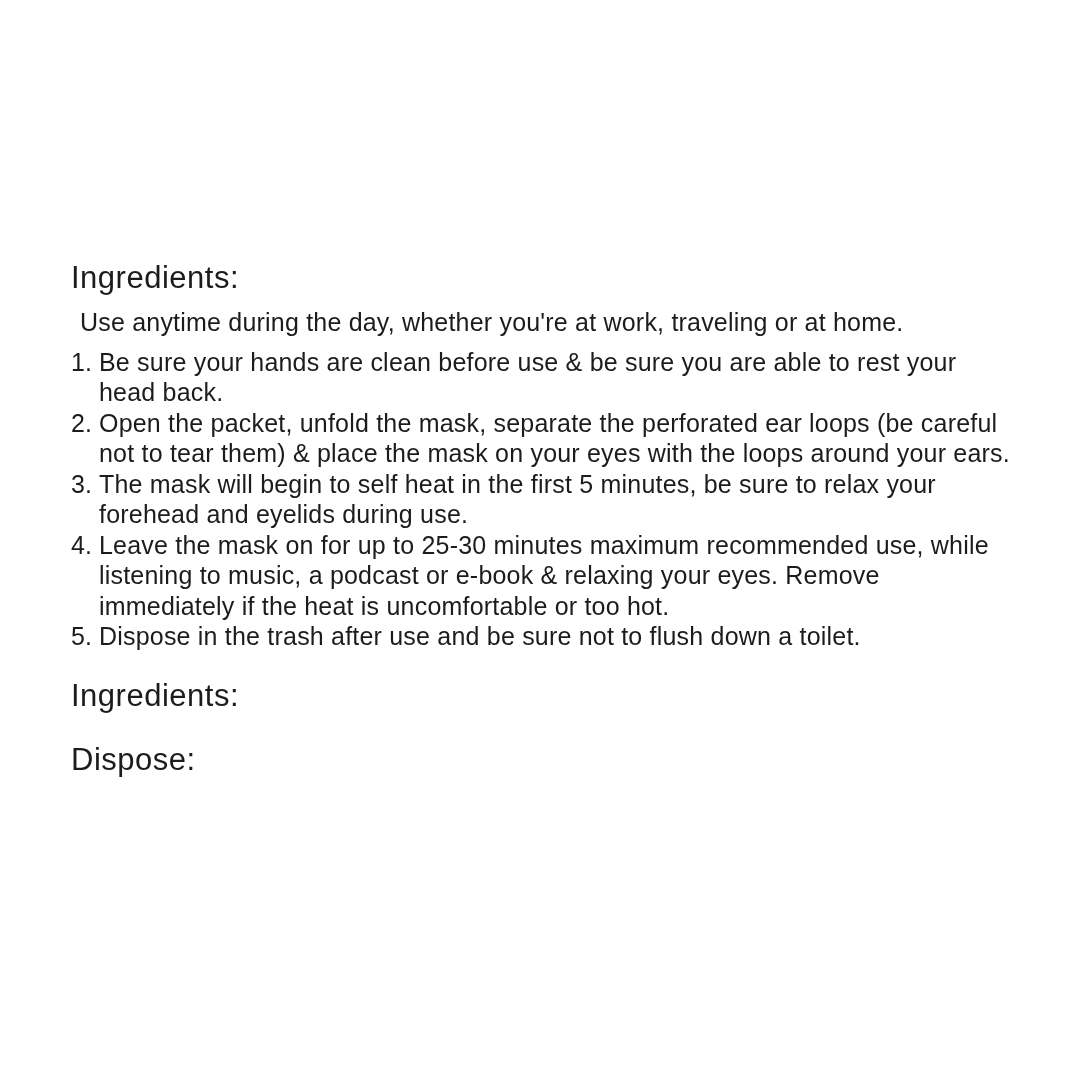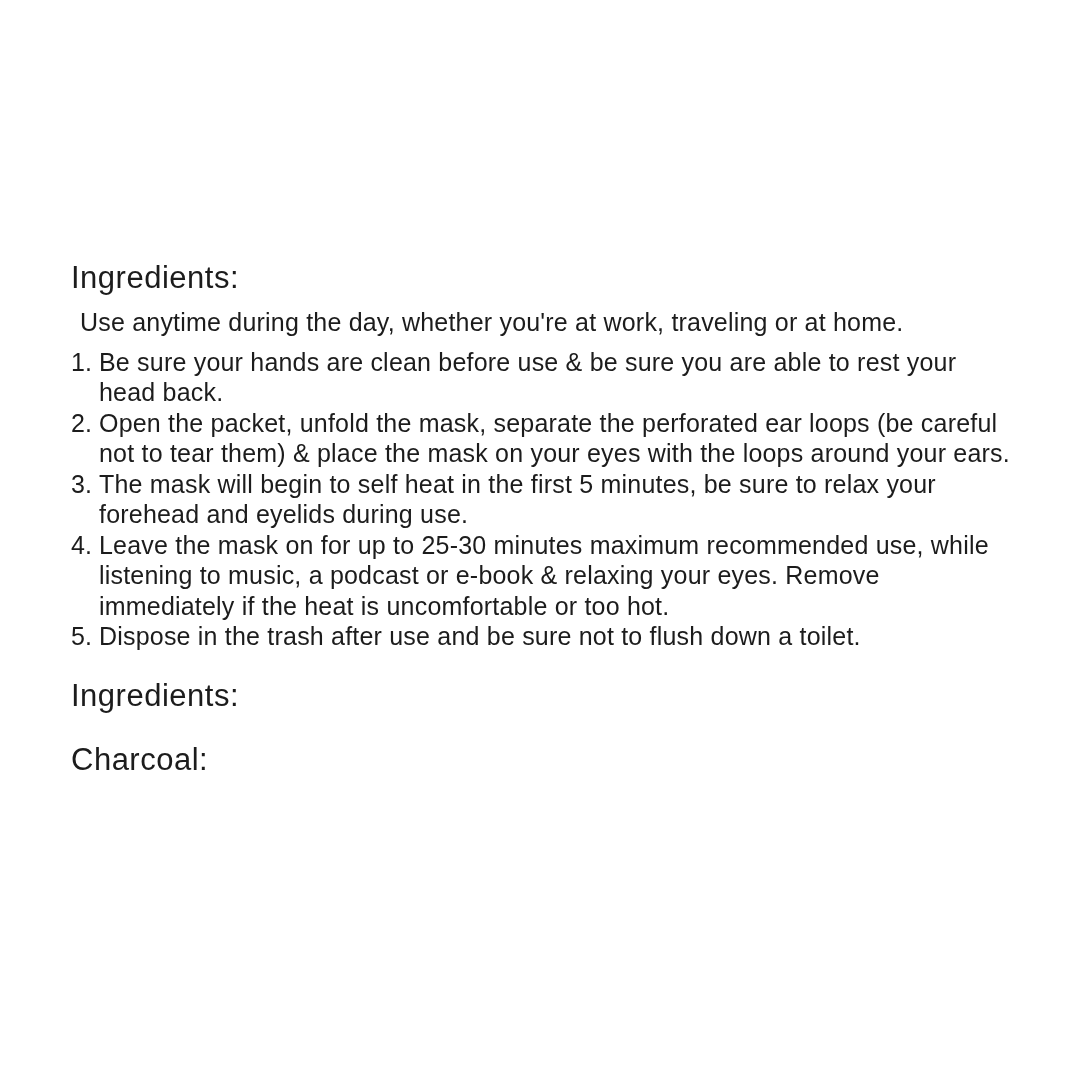--- a/index.html
+++ b/index.html
@@ -91,16 +91,16 @@
         <span class="txt">Dispose in the trash after use and be sure not to flush down a toilet.</span>
       </li>
     </ol>
   </section>
 
   <section class="section-gap">
     <h2 class="section-heading heading-gap">Ingredients:</h2>
   </section>
 
   <section class="section-gap">
-    <h2 class="section-heading heading-gap">Charcoal:</h2>
+    <h2 class="section-heading heading-gap">Dispose:</h2>
   </section>
 
 </div>
 
 </body></html>

